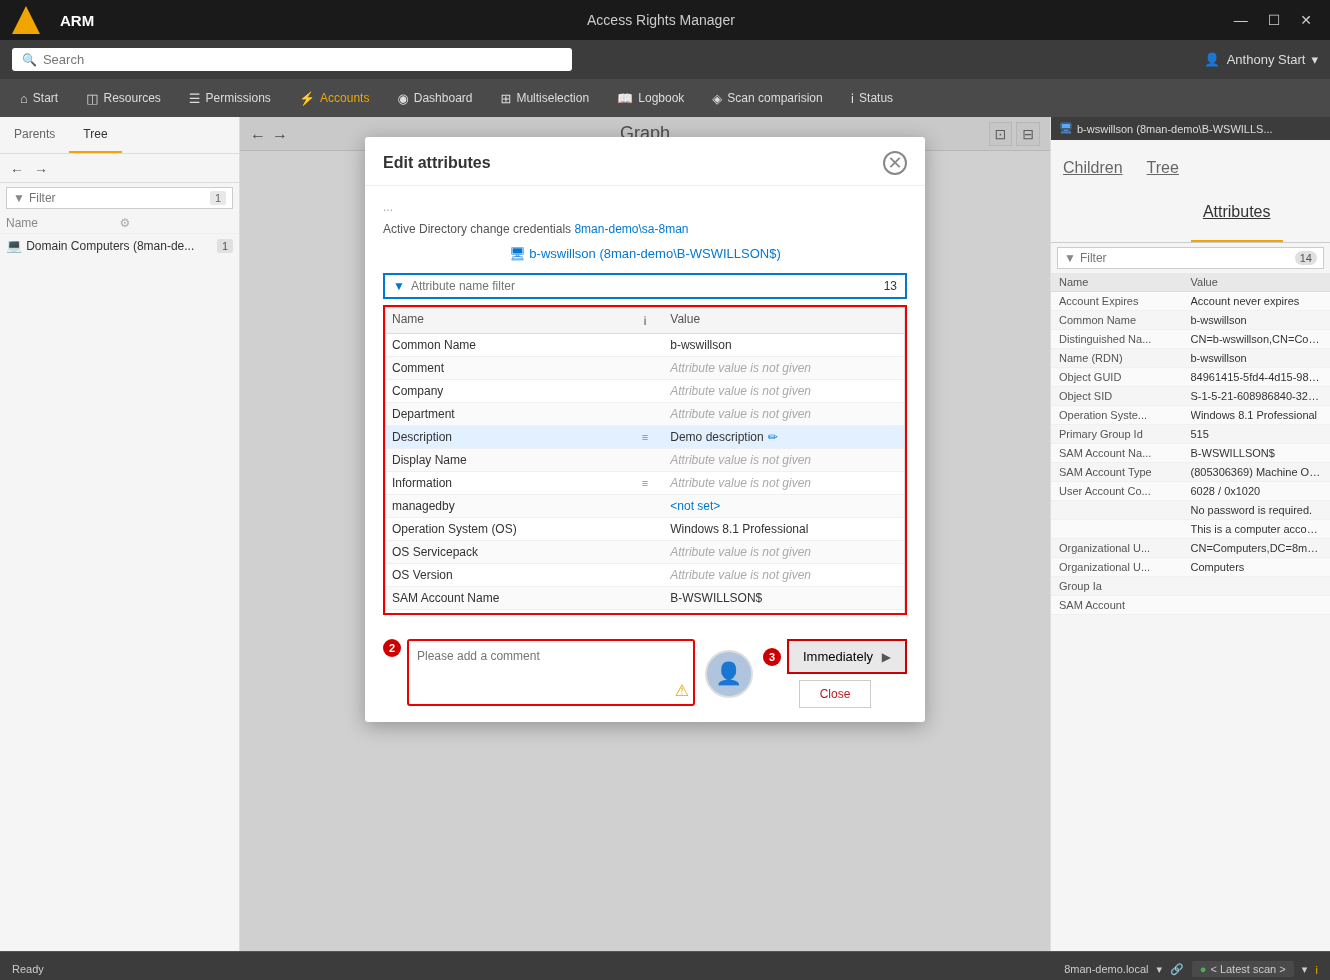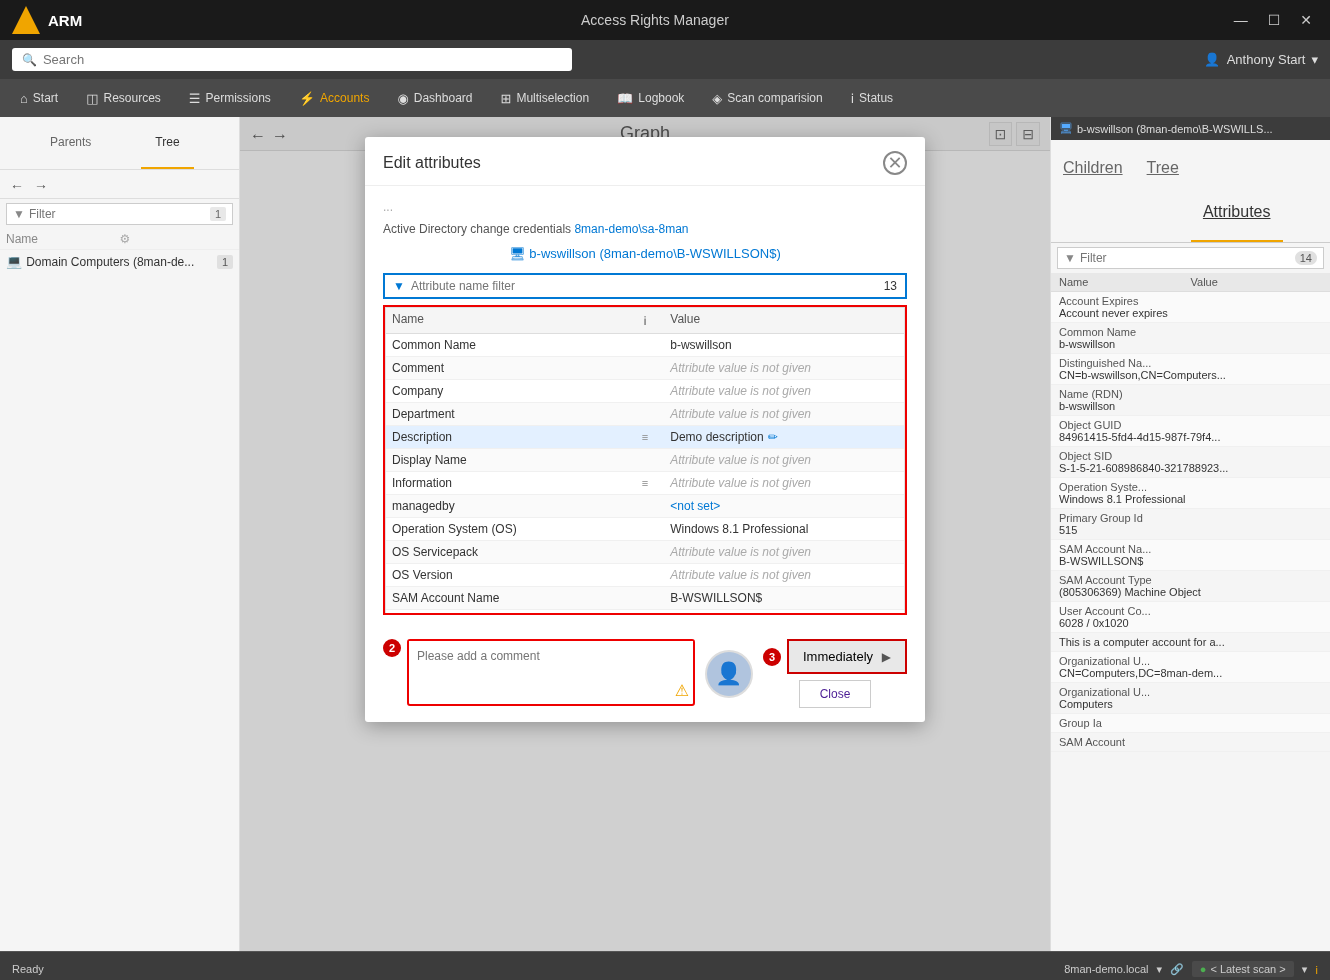--- a/index.html
+++ b/index.html
@@ -1,20 +1,20 @@
 <!DOCTYPE html>
 <html><head>
   <meta charset="utf-8">
   <style>
     * { box-sizing: border-box; margin: 0; padding: 0; }
     body { font-family: 'Segoe UI', Arial, sans-serif; font-size: 12px; background: #2d2d2d; color: #333; overflow: hidden; width: 1330px; height: 980px; }
 
     
     #title-bar { display: flex; align-items: center; background: #1a1a1a; color: #fff; height: 40px; padding: 0 12px; justify-content: space-between; }
-    #title-bar .logo-area { display: flex; align-items: center; gap: 8px; }
+    #title-bar .logo-area { display: flex; align-items: center; gap: 20px; }
     #title-bar .logo-icon { width: 28px; height: 28px; background: #f0a500; clip-path: polygon(50% 0%, 0% 100%, 100% 100%); }
     #title-bar .app-name { font-size: 15px; font-weight: bold; color: #fff; }
     #title-bar .app-title { font-size: 14px; color: #ccc; }
     #title-bar .window-controls { display: flex; gap: 8px; }
     #title-bar .window-controls span { cursor: pointer; color: #ccc; font-size: 14px; padding: 2px 6px; }
 
     
     #search-bar { background: #3c3c3c; padding: 8px 12px; display: flex; align-items: center; justify-content: space-between; }
     #search-bar .search-box { display: flex; align-items: center; background: #fff; border-radius: 3px; padding: 4px 10px; width: 560px; gap: 6px; }
     #search-bar .search-box input { border: none; outline: none; font-size: 13px; width: 100%; background: transparent; }
@@ -26,21 +26,21 @@
     .nav-item { display: flex; align-items: center; gap: 5px; color: #ddd; padding: 6px 12px; cursor: pointer; font-size: 12px; border-radius: 3px; }
     .nav-item.active { color: #f0a500; }
     .nav-item .nav-icon { font-size: 13px; }
 
     
     #main { display: flex; height: calc(980px - 40px - 38px - 38px - 30px); }
 
     
     #left-panel { width: 240px; background: #f5f5f5; border-right: 1px solid #ddd; display: flex; flex-direction: column; }
     #left-panel .panel-tabs { display: flex; border-bottom: 1px solid #ddd; }
-    .panel-tab { padding: 18px 14px; cursor: pointer; font-size: 12px; color: #666; border-bottom: 2px solid transparent; margin-left: 36px; }
+    .panel-tab { padding: 10px 14px; cursor: pointer; font-size: 12px; color: #666; border-bottom: 2px solid transparent; }
     .panel-tab.active { border-bottom: 2px solid #f0a500; color: #333; font-weight: 500; }
     #left-panel .panel-toolbar { display: flex; align-items: center; padding: 4px 6px; gap: 4px; border-bottom: 1px solid #ddd; }
     #left-panel .panel-toolbar .nav-arrows { display: flex; gap: 2px; }
     #left-panel .panel-toolbar .nav-arrows span { cursor: pointer; font-size: 14px; color: #555; padding: 2px 4px; }
     #left-panel .filter-row { display: flex; align-items: center; background: #fff; border: 1px solid #ccc; margin: 4px 6px; padding: 3px 6px; gap: 4px; }
     #left-panel .filter-row input { border: none; outline: none; font-size: 12px; width: 100%; }
     #left-panel .filter-count { background: #e8e8e8; padding: 1px 5px; border-radius: 2px; font-size: 11px; color: #666; }
     #left-panel .tree-header { display: flex; align-items: center; padding: 3px 6px; font-size: 12px; color: #888; border-bottom: 1px solid #eee; }
     #left-panel .tree-header span { flex: 1; }
     .tree-item { display: flex; align-items: center; padding: 4px 6px; gap: 4px; cursor: pointer; }
@@ -54,21 +54,21 @@
     #center-panel .graph-header .graph-title { font-size: 18px; color: #555; font-weight: 300; }
     #center-panel .graph-header .graph-controls { position: absolute; right: 10px; display: flex; gap: 4px; }
     #center-panel .graph-header .graph-controls span { cursor: pointer; font-size: 14px; color: #666; padding: 3px 5px; background: #ddd; border: 1px solid #ccc; }
     #center-panel .graph-nav { position: absolute; left: 10px; top: 8px; display: flex; gap: 6px; }
     #center-panel .graph-nav span { cursor: pointer; font-size: 16px; color: #555; }
 
     
     #modal-overlay { position: absolute; top: 0; left: 0; right: 0; bottom: 0; background: rgba(0,0,0,0.1); display: flex; align-items: flex-start; justify-content: center; padding-top: 20px; z-index: 10; }
     #modal { background: #fff; width: 560px; border-radius: 3px; box-shadow: 0 4px 20px rgba(0,0,0,0.3); }
     #modal .modal-header { display: flex; align-items: center; justify-content: space-between; padding: 14px 18px 10px; border-bottom: 1px solid #eee; }
-    #modal .modal-title { font-size: 16px; font-weight: 400; color: #333; }
+    #modal .modal-title { font-size: 16px; font-weight: 700; color: #333; }
     #modal .modal-close { cursor: pointer; color: #888; font-size: 18px; width: 24px; height: 24px; display: flex; align-items: center; justify-content: center; border-radius: 50%; border: 2px solid #888; line-height: 1; }
     #modal .modal-body { padding: 14px 18px; }
     #modal .modal-dots { color: #aaa; margin-bottom: 8px; }
     #modal .modal-creds { font-size: 12px; color: #555; margin-bottom: 10px; }
     #modal .modal-creds a { color: #0078d4; text-decoration: none; }
     #modal .modal-account { text-align: center; margin-bottom: 12px; }
     #modal .modal-account .account-icon { color: #0078d4; font-size: 13px; }
     #modal .modal-account .account-name { color: #0078d4; font-size: 13px; font-weight: 500; }
     #modal .filter-bar { display: flex; align-items: center; border: 2px solid #0078d4; padding: 4px 8px; margin-bottom: 6px; gap: 6px; }
     #modal .filter-bar input { border: none; outline: none; font-size: 12px; flex: 1; }
@@ -92,37 +92,37 @@
     #modal .modal-footer { padding: 10px 18px 14px; }
     .footer-row { display: flex; align-items: flex-start; gap: 10px; }
     .comment-area-wrapper { flex: 1; position: relative; border: 2px solid #e00; border-radius: 3px; }
     .comment-area-wrapper textarea { width: 100%; height: 60px; border: none; outline: none; resize: none; padding: 8px; font-size: 12px; color: #aaa; font-family: inherit; }
     .comment-warning { position: absolute; bottom: 4px; right: 4px; color: #f0a500; font-size: 16px; }
     .footer-avatar { width: 48px; height: 48px; background: #ddd; border-radius: 50%; display: flex; align-items: center; justify-content: center; overflow: hidden; flex-shrink: 0; align-self: center; }
     .footer-avatar .avatar-img { width: 44px; height: 44px; background: #b0c4de; border-radius: 50%; display: flex; align-items: center; justify-content: center; font-size: 22px; }
     .footer-actions { display: flex; flex-direction: column; align-items: center; gap: 6px; flex-shrink: 0; }
     .btn-immediately { display: flex; align-items: center; background: #e8e8e8; border: 2px solid #c00; padding: 8px 14px; cursor: pointer; font-size: 13px; gap: 6px; min-width: 120px; justify-content: space-between; }
     .btn-immediately .arrow { color: #555; font-size: 12px; }
-    .btn-close { background: #fff; border: 1px solid #ccc; padding: 6px 20px; cursor: pointer; font-size: 12px; color: #4c1d95; }
+    .btn-close { background: #fff; border: 1px solid #ccc; padding: 6px 20px; cursor: pointer; font-size: 12px; color: #b91c1c; }
 
     
     #right-panel { width: 280px; background: #f5f5f5; border-left: 1px solid #ddd; display: flex; flex-direction: column; }
     #right-panel .rp-title { background: #3c3c3c; color: #ddd; font-size: 11px; padding: 5px 8px; display: flex; align-items: center; gap: 4px; }
     #right-panel .rp-title .monitor-icon { color: #5af; }
     #right-panel .rp-tabs { display: flex; border-bottom: 1px solid #ccc; }
     .rp-tab { padding: 19px 12px; cursor: pointer; font-size: 16px; color: #666; border-bottom: 2px solid transparent; text-decoration: underline; }
     .rp-tab.active { border-bottom: 2px solid #f0a500; color: #333; font-weight: 500; margin-top: 44px; }
     #right-panel .rp-filter { display: flex; align-items: center; border: 1px solid #ccc; margin: 4px 6px; padding: 3px 6px; background: #fff; gap: 4px; }
     #right-panel .rp-filter input { border: none; outline: none; font-size: 12px; flex: 1; }
     #right-panel .rp-filter .filter-count { background: #e0e0e0; padding: 1px 5px; border-radius: 7px; font-size: 11px; color: #555; }
     .attr-list { overflow-y: auto; flex: 1; }
     .attr-list-header { display: flex; padding: 3px 8px; background: #e8e8e8; border-bottom: 1px solid #ddd; }
     .attr-list-header .ah-name { flex: 1; font-size: 11px; color: #555; font-weight: 500; }
     .attr-list-header .ah-value { flex: 1; font-size: 11px; color: #555; font-weight: 500; }
-    .attr-list-row { display: flex; padding: 3px 8px; border-bottom: 1px solid #f0f0f0; flex-direction: column; }
+    .attr-list-row { display: flex; padding: 3px 8px; border-bottom: 1px solid #f0f0f0; }
     .attr-list-row:nth-child(even) { background: #fafafa; }
     .attr-list-row .al-name { flex: 1; font-size: 11px; color: #555; }
     .attr-list-row .al-value { flex: 1; font-size: 11px; color: #333; white-space: nowrap; overflow: hidden; text-overflow: ellipsis; }
 
     
     #status-bar { height: 30px; background: #3c3c3c; display: flex; align-items: center; padding: 17px 12px; gap: 7px; color: #ccc; font-size: 11px; border-top: 1px solid #555; }
     #status-bar .status-ready { color: #ccc; }
     #status-bar .status-right { display: flex; align-items: center; gap: 8px; margin-left: auto; }
     .scan-badge { display: flex; align-items: center; gap: 4px; background: #4a4a4a; padding: 2px 8px; border-radius: 2px; }
     .scan-badge .green-dot { color: #4caf50; }
@@ -434,20 +434,24 @@
         <div class="attr-list-row">
           <div class="al-name">SAM Account Type</div>
           <div class="al-value">(805306369) Machine Object</div>
         </div>
         <div class="attr-list-row">
           <div class="al-name">User Account Co...</div>
           <div class="al-value">6028 / 0x1020</div>
         </div>
         <div class="attr-list-row">
           <div class="al-name"></div>
+          <div class="al-value">No password is required.</div>
+        </div>
+        <div class="attr-list-row">
+          <div class="al-name"></div>
           <div class="al-value">This is a computer account for a...</div>
         </div>
         <div class="attr-list-row">
           <div class="al-name">Organizational U...</div>
           <div class="al-value">CN=Computers,DC=8man-dem...</div>
         </div>
         <div class="attr-list-row">
           <div class="al-name">Organizational U...</div>
           <div class="al-value">Computers</div>
         </div>

